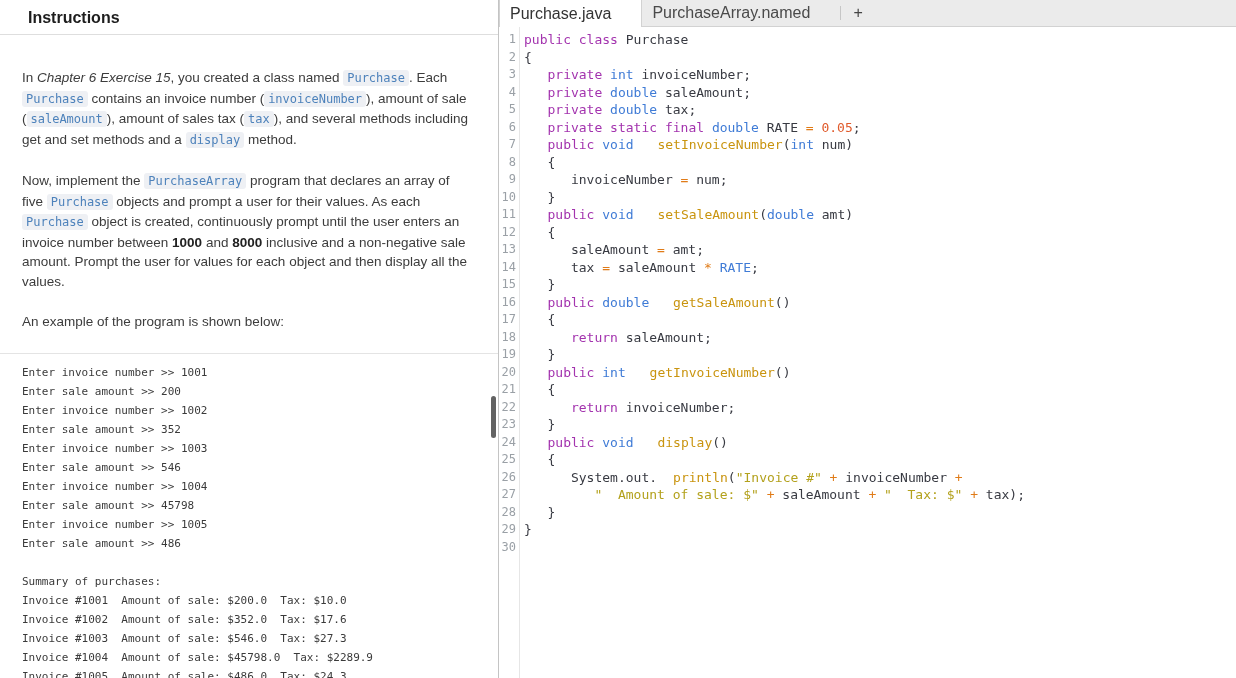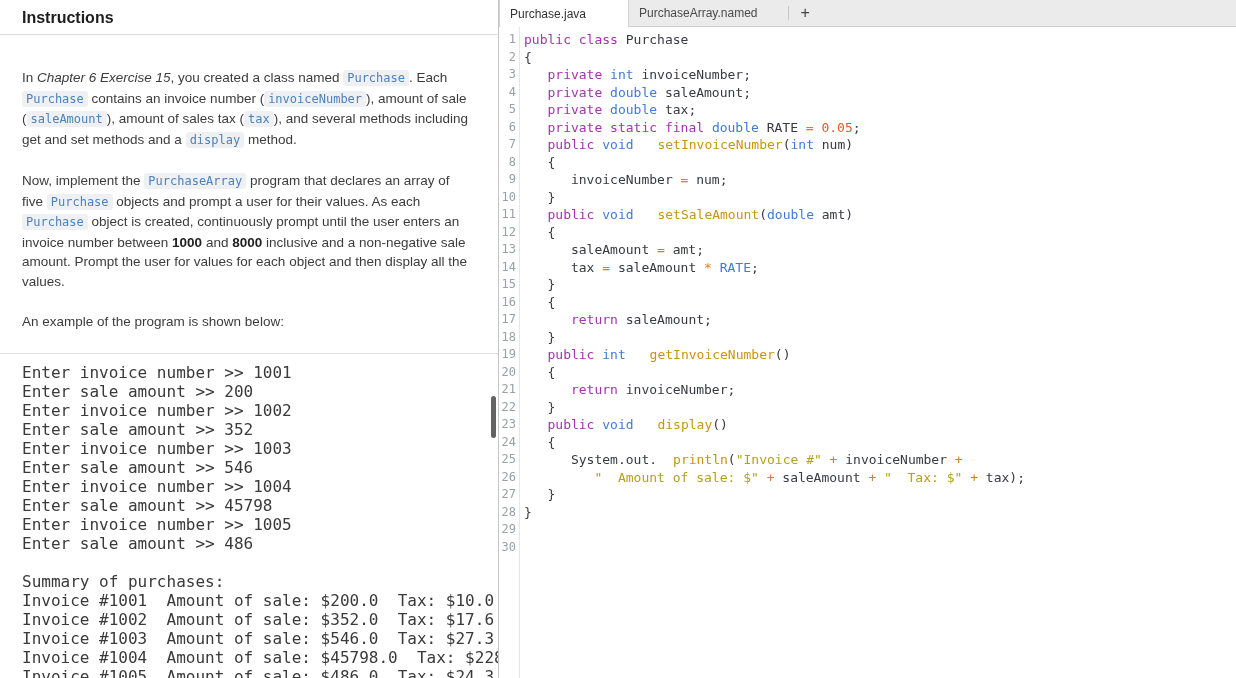--- a/index.html
+++ b/index.html
@@ -1,35 +1,35 @@
 <!DOCTYPE html>
 <html style="--c-keyword: #a333ae; --c-type: #3f7bd6; --c-function: #c9940f; --c-string: #b3a11c; --c-number: #e05a2b; --c-operator: #e07b18; --c-plain: #383a42; --c-chip: #4d82bb;"><head>
 <meta charset="utf-8">
 <style>
   * { margin:0; padding:0; box-sizing:border-box; }
   html,body { width:1236px; height:678px; overflow:hidden; }
   body { display:flex; background:#fff; font-family:"Liberation Sans", sans-serif; color:#333; }
 
   
   .left { width:499px; flex:0 0 499px; border-right:1px solid #c4c4c4; position:relative; overflow:hidden; background:#fff; }
-  .inst-header { padding:9px 22px 7px; font-size:16px; font-weight:bold; color:#1d1d1d; border-bottom:1px solid #dedede; }
+  .inst-header { padding:9px 28px 7px; font-size:16px; font-weight:bold; color:#1d1d1d; border-bottom:1px solid #dedede; }
   .inst-body { padding:24px 26px 0 22px; font-size:13.5px; line-height:19.5px; color:#3c3c3c; }
   .inst-body p { margin:9px 0 21px; }
   .run-i { font-style:italic; }
   .run-b { font-weight:bold; color:#222; }
   .run-code { font-family:"DejaVu Sans Mono", monospace; font-size:12px; background:#eef0f4; border-radius:3px; padding:1px 4px; color:var(--c-chip,#4d82bb); white-space:nowrap; }
   .example-block { margin:12px -26px 0 -22px; padding:9px 0 14px 22px; border-top:1px solid #e4e4e4; border-bottom:1px solid #e4e4e4; }
-  .console-line { font-family:"DejaVu Sans Mono", monospace; font-size:16px; line-height:19px; color:#3a3a3a; white-space:pre; }
+  .console-line { font-family:"DejaVu Sans Mono", monospace; font-size:11px; line-height:19px; color:#3a3a3a; white-space:pre; }
   .scroll-thumb { position:absolute; right:2px; top:396px; width:5px; height:42px; background:#636363; border-radius:3px; }
 
   
   .right { flex:1; display:flex; flex-direction:column; min-width:0; }
   .tabbar { height:27px; flex:0 0 27px; background:#ebebeb; border-bottom:1px solid #d2d2d2; display:flex; align-items:stretch; }
   .tabs { display:flex; }
-  .tab { display:flex; align-items:center; padding:0 30px 0 10px; font-size:12px; color:#4a4a4a; min-width:130px; cursor:default; }
+  .tab { display:flex; align-items:center; padding:0 30px 0 10px; font-size:16px; color:#4a4a4a; min-width:130px; cursor:default; }
   .tab.active { background:#fff; border-left:1px solid #d2d2d2; border-right:1px solid #d2d2d2; margin-bottom:-1px; color:#333; }
   .tab-sep { width:1px; height:14px; background:#c6c6c6; align-self:center; }
   .plus-btn { display:flex; align-items:center; padding:0 12px; font-size:16px; color:#444; cursor:default; }
 
   .code-area { flex:1; display:flex; overflow:hidden; background:#fff; }
   .gutter-col { flex:0 0 21px; border-right:1px solid #e6e6e6; padding-top:4px; text-align:right; }
   .gutter-col div { font-family:"DejaVu Sans Mono", monospace; font-size:12px; line-height:17.5px; color:#9aa0a6; padding-right:3px; }
   .code-col { flex:1; padding:4px 8px 0 4px; overflow:hidden; }
   .code-line { font-family:"DejaVu Sans Mono", monospace; font-size:13px; line-height:17.5px; min-height:17.5px; white-space:pre; color:var(--c-plain,#383a42); }
   .t-k { color:var(--c-keyword,#a333ae); }
@@ -128,20 +128,21 @@
         <div class="code-line"><span>   </span><span class="t-k">private</span><span> </span><span class="t-k">static</span><span> </span><span class="t-k">final</span><span> </span><span class="t-y">double</span><span> RATE </span><span class="t-o">=</span><span> </span><span class="t-n">0.05</span><span>;</span></div>
         <div class="code-line"><span>   </span><span class="t-k">public</span><span> </span><span class="t-y">void</span><span> </span><span class="t-f">setInvoiceNumber</span><span>(</span><span class="t-y">int</span><span> num)</span></div>
         <div class="code-line"><span>   {</span></div>
         <div class="code-line"><span>      invoiceNumber </span><span class="t-o">=</span><span> num;</span></div>
         <div class="code-line"><span>   }</span></div>
         <div class="code-line"><span>   </span><span class="t-k">public</span><span> </span><span class="t-y">void</span><span> </span><span class="t-f">setSaleAmount</span><span>(</span><span class="t-y">double</span><span> amt)</span></div>
         <div class="code-line"><span>   {</span></div>
         <div class="code-line"><span>      saleAmount </span><span class="t-o">=</span><span> amt;</span></div>
         <div class="code-line"><span>      tax </span><span class="t-o">=</span><span> saleAmount </span><span class="t-o">*</span><span> </span><span class="t-y">RATE</span><span>;</span></div>
         <div class="code-line"><span>   }</span></div>
+        <div class="code-line"><span>   </span><span class="t-k">public</span><span> </span><span class="t-y">double</span><span> </span><span class="t-f">getSaleAmount</span><span>()</span></div>
         <div class="code-line"><span>   {</span></div>
         <div class="code-line"><span>      </span><span class="t-k">return</span><span> saleAmount;</span></div>
         <div class="code-line"><span>   }</span></div>
         <div class="code-line"><span>   </span><span class="t-k">public</span><span> </span><span class="t-y">int</span><span> </span><span class="t-f">getInvoiceNumber</span><span>()</span></div>
         <div class="code-line"><span>   {</span></div>
         <div class="code-line"><span>      </span><span class="t-k">return</span><span> invoiceNumber;</span></div>
         <div class="code-line"><span>   }</span></div>
         <div class="code-line"><span>   </span><span class="t-k">public</span><span> </span><span class="t-y">void</span><span> </span><span class="t-f">display</span><span>()</span></div>
         <div class="code-line"><span>   {</span></div>
         <div class="code-line"><span>      System.out.</span><span class="t-f">println</span><span>(</span><span class="t-s">"Invoice #"</span><span> </span><span class="t-o">+</span><span> invoiceNumber </span><span class="t-o">+</span></div>

